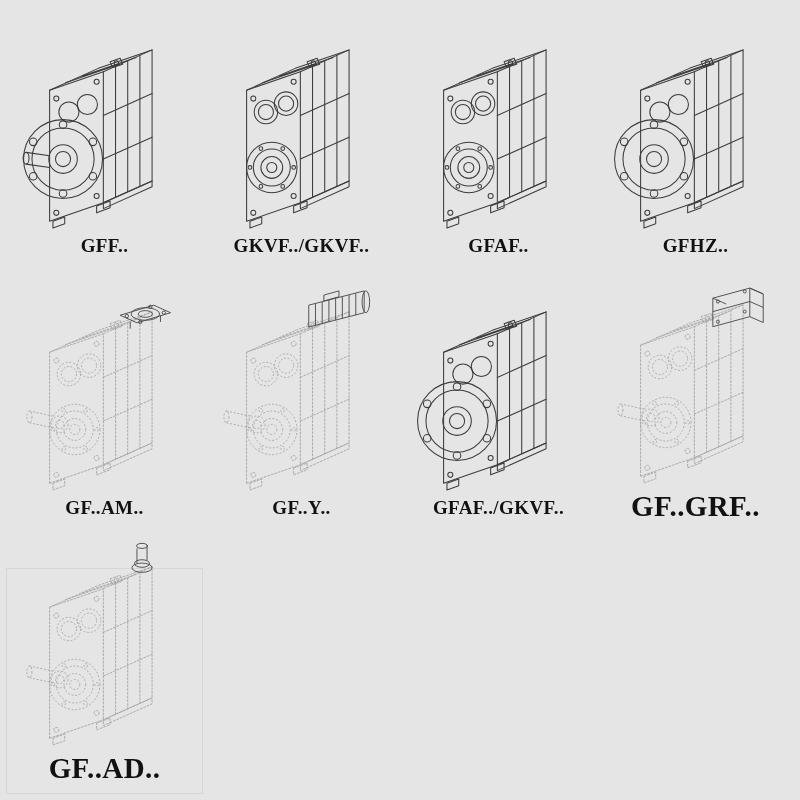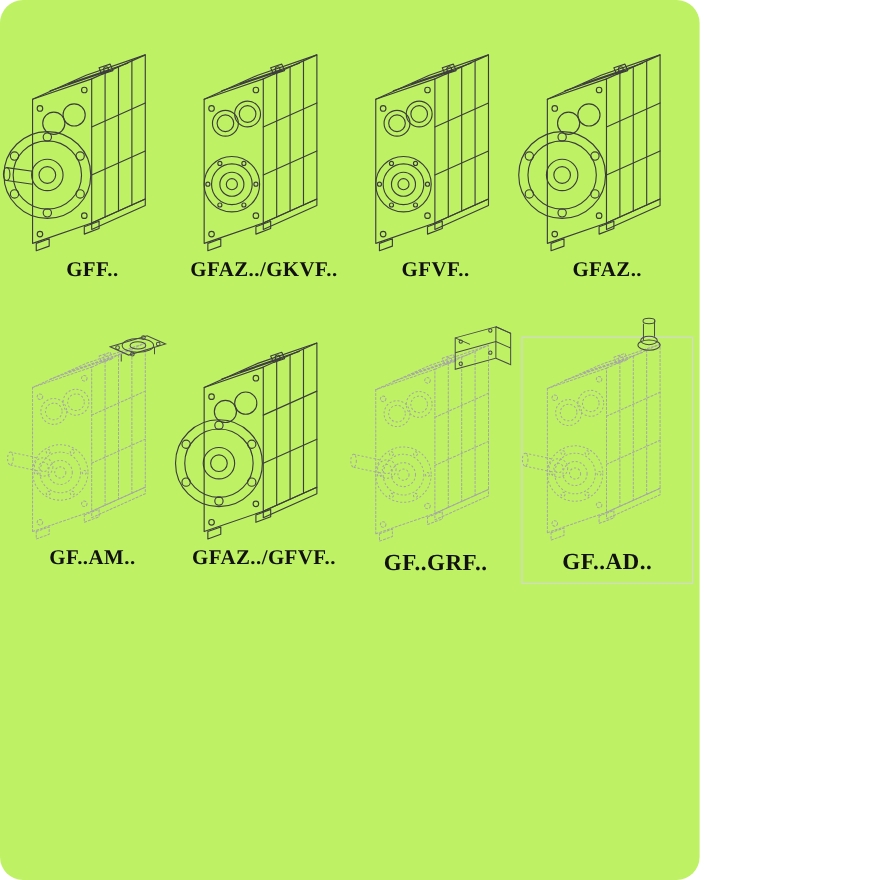--- a/index.html
+++ b/index.html
@@ -1,31 +1,31 @@
 <!DOCTYPE html>
 <html><head>
 <meta charset="utf-8">
 <style>
   html,body{margin:0;padding:0;background:#fff;}
   .page{
-    width:636px;height:800px;box-sizing:border-box;background:#bef264;
+    width:800px;height:800px;box-sizing:border-box;background:#e5e5e5;
     display:grid;grid-template-columns:repeat(4,1fr);grid-template-rows:repeat(3,1fr);
-    padding:6px;font-family:"Liberation Serif","DejaVu Serif",serif;border-radius:21px;
+    padding:6px;font-family:"Liberation Serif","DejaVu Serif",serif;
   }
   .cell{
     display:flex;flex-direction:column;align-items:center;justify-content:flex-end;
     min-width:0;min-height:0;padding:2px;box-sizing:border-box;
   }
   .cell.boxed{border:1px solid #d6d6d6;margin-top:37px;}
   .draw{height:210px;width:auto;flex:0 0 auto;}
   .lbl{
     font-weight:700;font-size:19px;line-height:1.15;letter-spacing:.4px;color:#111;
     text-align:center;margin:2px 0 10px;white-space:nowrap;
   }
-  .cell.lg .lbl{font-size:21px;margin-bottom:6px;}
+  .cell.lg .lbl{font-size:29px;margin-bottom:6px;}
   .defs-hidden{position:absolute;width:0;height:0;overflow:hidden;}
 </style>
 </head>
 <body>
 
 <svg class="defs-hidden" aria-hidden="true">
   <defs>
 
     <g id="g-housing" fill="none" stroke-linejoin="round" stroke-linecap="round">
       <path d="M40,236 L40,80 L98,54 L162,32 L162,188 L104,214 Z"></path>
@@ -168,52 +168,58 @@
     <svg class="draw" viewBox="0 0 210 250">
         <use href="#sym-flange-shaft" stroke="#3d3d3d" stroke-width="1.25"></use>
       </svg>
     <div class="lbl">GFF..</div>
   </div>
 
   <div class="cell">
     <svg class="draw" viewBox="0 0 210 250">
         <use href="#sym-bore" stroke="#3d3d3d" stroke-width="1.25"></use>
       </svg>
-    <div class="lbl">GFAZ../GKVF..</div>
+    <div class="lbl">GKVF../GKVF..</div>
   </div>
 
   <div class="cell">
     <svg class="draw" viewBox="0 0 210 250">
         <use href="#sym-bore" stroke="#3d3d3d" stroke-width="1.25"></use>
       </svg>
-    <div class="lbl">GFVF..</div>
+    <div class="lbl">GFAF..</div>
   </div>
 
   <div class="cell">
     <svg class="draw" viewBox="0 0 210 250">
         <use href="#sym-flange" stroke="#3d3d3d" stroke-width="1.25"></use>
       </svg>
-    <div class="lbl">GFAZ..</div>
+    <div class="lbl">GFHZ..</div>
   </div>
 
 
 
   <div class="cell">
     <svg class="draw" viewBox="0 0 210 250">
         <use href="#sym-am" stroke="#a6a6a6" stroke-width="1.1" stroke-dasharray="2.3 2.1"></use>
       </svg>
     <div class="lbl">GF..AM..</div>
   </div>
 
+  <div class="cell">
+    <svg class="draw" viewBox="0 0 210 250">
+        <use href="#sym-y" stroke="#a6a6a6" stroke-width="1.1" stroke-dasharray="2.3 2.1"></use>
+      </svg>
+    <div class="lbl">GF..Y..</div>
+  </div>
 
   <div class="cell">
     <svg class="draw" viewBox="0 0 210 250">
         <use href="#sym-flange" stroke="#3d3d3d" stroke-width="1.25"></use>
       </svg>
-    <div class="lbl">GFAZ../GFVF..</div>
+    <div class="lbl">GFAF../GKVF..</div>
   </div>
 
 
   <div class="cell lg">
     <svg class="draw" viewBox="0 0 210 250">
         <use href="#sym-grf" stroke="#a6a6a6" stroke-width="1.1" stroke-dasharray="2.3 2.1"></use>
       </svg>
     <div class="lbl">GF..GRF..</div>
   </div>
 

